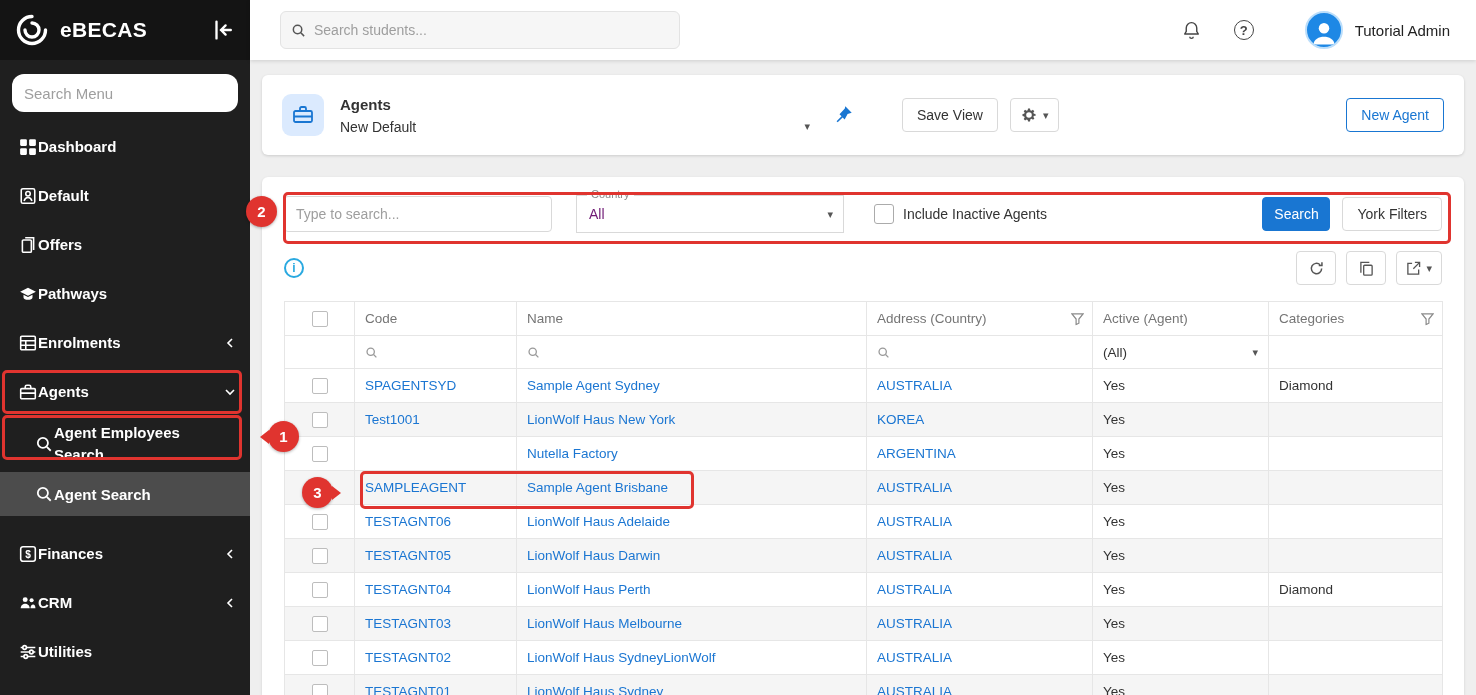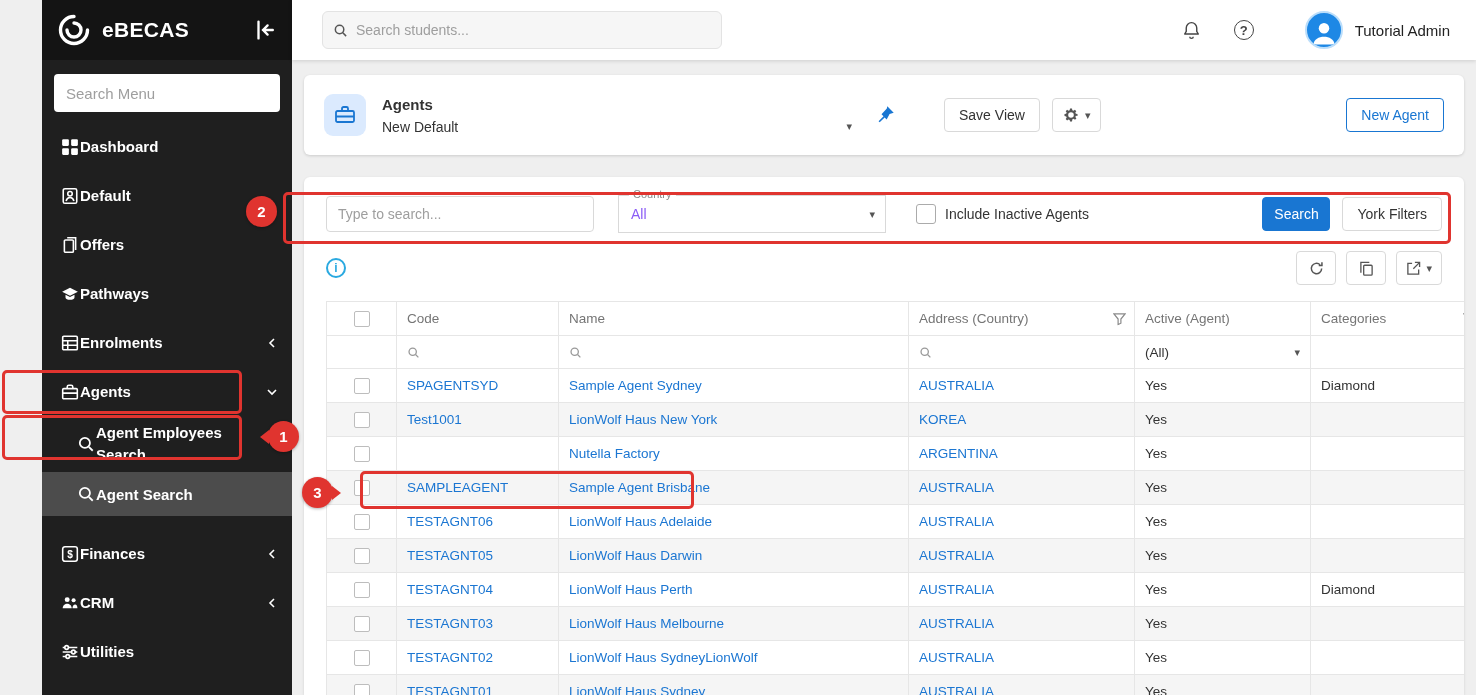--- a/index.html
+++ b/index.html
@@ -6,27 +6,27 @@
     --accent:#1976d2; --link:#1b76d2; --red:#e0342f;
     --sidebar:#1f1f1f; --sidebar-top:#141414; --sel:#4c4c4c;
     --border:#e0e0e0; --txt:#333; --muted:#757575; --bg:#efefef;
   }
   *{box-sizing:border-box; margin:0; padding:0;}
   html,body{width:1476px;height:695px;overflow:hidden;}
   body{font-family:"Liberation Sans", sans-serif; background:var(--bg); position:relative;}
   .app{display:flex; width:1476px; height:695px;}
 
   
-  .sidebar{width:250px; flex:none; background:var(--sidebar); color:#fff; display:flex; flex-direction:column;margin-left:42px;}
+  .sidebar{width:250px; flex:none; background:var(--sidebar); color:#fff; display:flex; flex-direction:column;}
   .logo-bar{height:60px; background:var(--sidebar-top); display:flex; align-items:center; padding:0 14px; gap:10px;}
   .logo-mark{width:36px;height:36px;flex:none;}
   .logo-text{font-size:21px; font-weight:700; letter-spacing:.3px;}
   .collapse-btn{margin-left:auto; width:26px;height:26px; display:flex;align-items:center;justify-content:center; cursor:pointer;}
   .menu-search{margin:14px 12px 10px; height:38px;}
-  .menu-search input{width:100%;height:100%;border:none;border-radius:4px;padding:0 12px;font-size:15px;font-family:inherit;background:#fff;color:#333;}
+  .menu-search input{width:100%;height:100%;border:none;border-radius:12px;padding:0 12px;font-size:15px;font-family:inherit;background:#fff;color:#333;}
   .menu-search input::placeholder{color:#9e9e9e;}
   .nav{flex:1; overflow:hidden;}
   .nav-item{height:49px; display:flex; align-items:center; padding:0 14px 0 18px; font-size:15px; font-weight:600; cursor:pointer;}
   .nav-ico{width:20px;height:20px;flex:none;display:flex;align-items:center;justify-content:center;color:#fff;}
   .nav-ico svg{width:18px;height:18px;}
   .nav-chevron{margin-left:auto;display:flex;align-items:center;}
   .nav-chevron svg{width:12px;height:12px;}
   .nav-sub{height:44px; padding-left:34px;}
   .nav-sub.selected{background:var(--sel);}
   .nav-sub2{height:56px; padding-left:34px;}
@@ -69,21 +69,21 @@
   .btn-gear svg{width:16px;height:16px;}
   .btn-newagent{margin-left:auto;border:1px solid var(--accent);color:var(--accent);}
 
   
   .panel{margin-top:22px; background:#fff; border-radius:6px 6px 0 0; box-shadow:0 1px 3px rgba(0,0,0,.12); flex:1; display:flex; flex-direction:column; overflow:hidden;}
   .filter-bar{display:flex; align-items:center; padding:18px 22px 0;}
   .f-input{width:268px;height:36px;border:1px solid #d9d9d9;border-radius:4px;padding:0 11px;font-size:14px;font-family:inherit;color:#333;}
   .f-input::placeholder{color:#9e9e9e;}
   .f-country{margin-left:24px;width:268px;height:38px;border:1px solid #d9d9d9;border-radius:0;position:relative;display:flex;align-items:center;cursor:pointer;}
   .f-country-label{position:absolute;top:-8px;left:10px;background:#fff;padding:0 4px;font-size:11px;color:#8a8a8a;}
-  .f-country-value{padding-left:12px;font-size:14px;color:#8b5cf6;}
+  .f-country-value{padding-left:12px;font-size:14px;color:#701a75;}
   .f-country .caret{position:absolute;right:10px;}
   .f-check{margin-left:30px;display:flex;align-items:center;gap:9px;cursor:pointer;}
   .cb{display:inline-block;width:20px;height:20px;border:1px solid #ababab;border-radius:3px;background:#fff;}
   .cb-sm{width:16px;height:16px;border-radius:2px;border-color:#bdbdbd;}
   .f-check-label{font-size:14px;color:#333;}
   .f-spacer{flex:1;}
   .btn-search{background:var(--accent);border-color:var(--accent);color:#fff;width:68px;}
   .btn-reset{margin-left:12px;}
 
   

